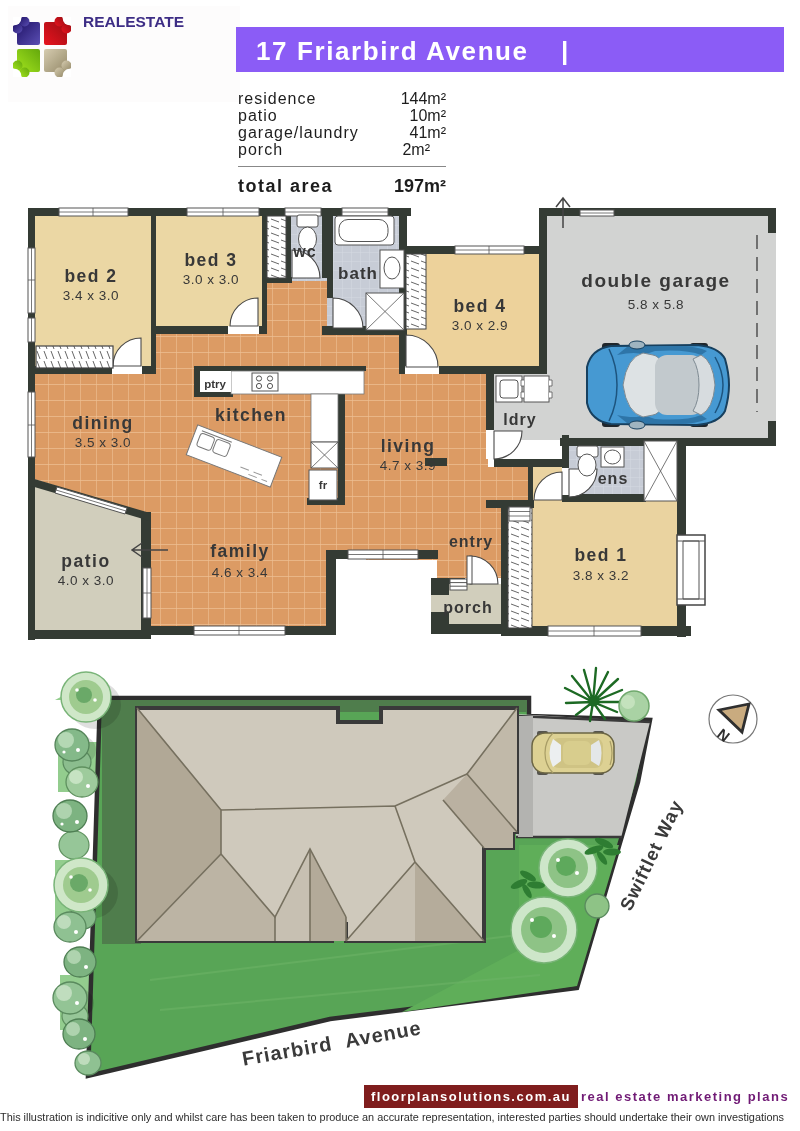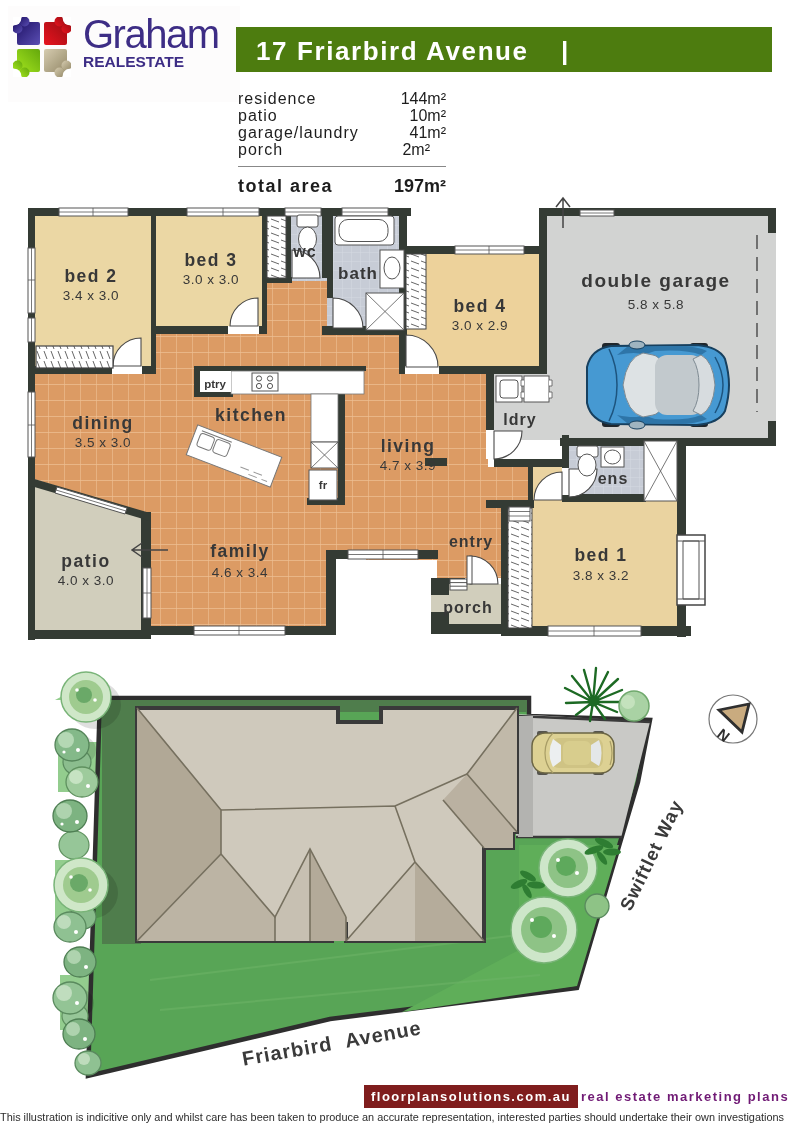--- a/index.html
+++ b/index.html
@@ -56,25 +56,24 @@
     <g fill="url(#lgT)">
       <rect x="31" y="32" width="23" height="23" rx="2"></rect>
       <circle cx="46.5" cy="55.5" r="5"></circle>
         <circle cx="53.5" cy="48.5" r="5"></circle>
     </g>
     <circle cx="56.5" cy="58.5" r="6.8" fill="#ffffff"></circle>
   </g>
 </svg>
 
 <div class="abs" style="left:83px;top:14px;width:170px;line-height:1;color:#3d2d85;">
-  <div style="font-size:40px;font-weight:400;letter-spacing:-1.5px;">Graham</div>
   <div style="font-size:15.5px;font-weight:700;letter-spacing:0px;">REALESTATE</div>
 </div>
 
-<div class="abs" style="left:236px;top:27px;width:536px;height:45px;background:#4d7c0f;color:#ffffff;">
+<div class="abs" style="left:236px;top:27px;width:536px;height:45px;background:#8b5cf6;color:#ffffff;padding-left:12px;">
   <span class="abs" style="left:20px;top:9px;font-size:26px;font-weight:700;letter-spacing:1.6px;">17 Friarbird Avenue</span>
   <span class="abs" style="left:325px;top:9px;font-size:26px;font-weight:700;">|</span>
 </div>
 
 <div class="abs" style="left:238px;top:0;width:208px;height:0;font-size:16px;color:#1d1d1d;">
   <span class="abs" style="left:0;top:90px;letter-spacing:1px;">residence</span>
     <span class="abs" style="right:0;top:90px;">144m²</span>
   <span class="abs" style="left:0;top:107px;letter-spacing:1px;">patio</span>
     <span class="abs" style="right:0;top:107px;">10m²</span>
   <span class="abs" style="left:0;top:124px;letter-spacing:1px;">garage/laundry</span>

